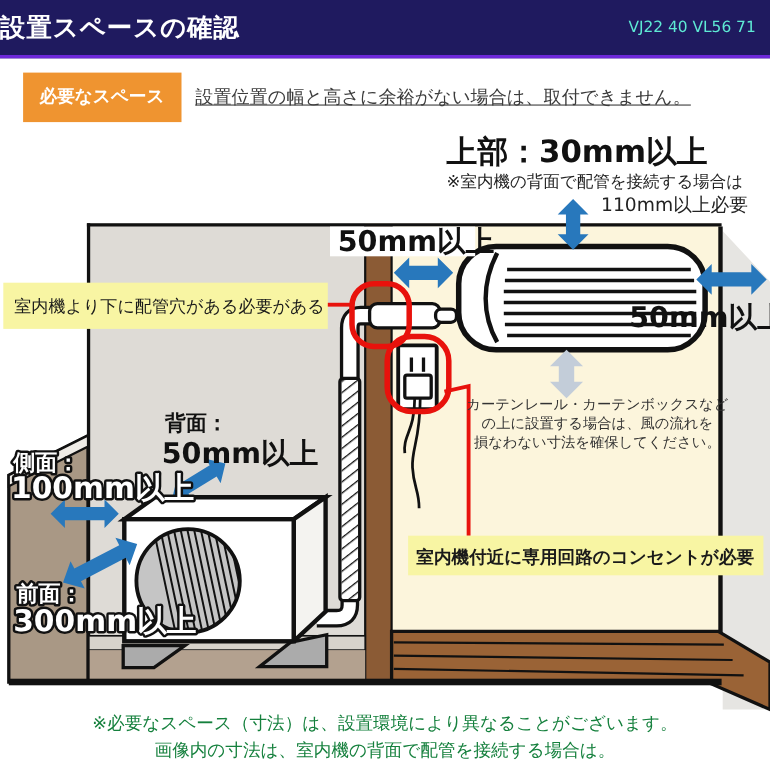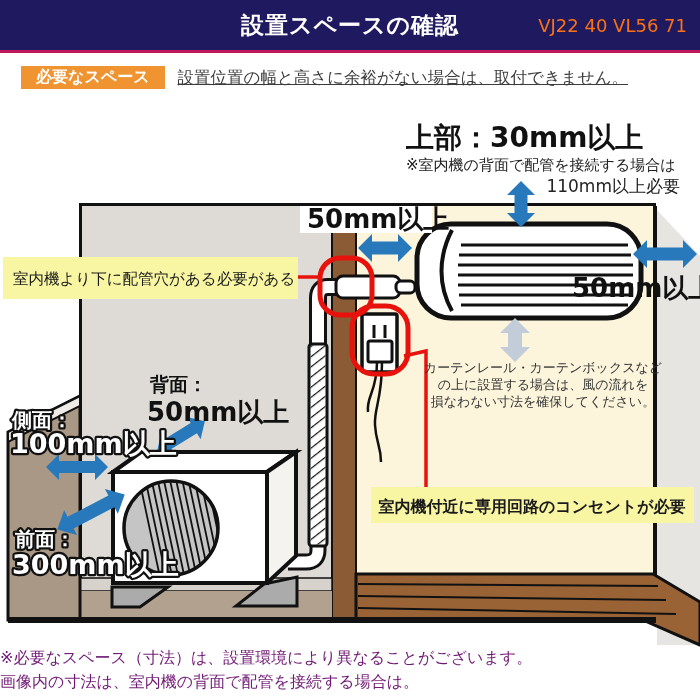--- a/index.html
+++ b/index.html
@@ -1,29 +1,29 @@
 <!DOCTYPE html>
 <html><head>
 <meta charset="utf-8">
 <style>
   html,body{margin:0;padding:0;}
   body{width:700px;height:700px;position:relative;background:#fff;overflow:hidden;
        font-family:"DejaVu Sans","Liberation Sans",sans-serif;}
-  .header{height:50px;background:#1F1A5F;border-bottom:3px solid #be185d;
-          display:flex;align-items:center;justify-content:center;position:relative;}
+  .header{height:50px;background:#1F1A5F;border-bottom:3px solid #6d28d9;
+          display:flex;align-items:center;justify-content:flex-start;position:relative;}
   .header-title{color:#fff;font-size:23px;font-weight:bold;letter-spacing:1px;}
   .header-model{position:absolute;right:13px;top:50%;transform:translateY(-50%);
-                color:#f97316;font-size:18px;font-weight:normal;}
+                color:#5eead4;font-size:14px;font-weight:normal;}
   .intro{position:absolute;left:21px;top:66px;display:flex;align-items:center;gap:13px;}
   .badge{background:#EF9430;color:#fff;font-weight:bold;font-size:16px;
-         padding:1px 15px;white-space:nowrap;}
+         padding:12px 15px;white-space:nowrap;}
   .intro-text{font-size:16.5px;color:#3C3C3C;white-space:nowrap;text-decoration:underline;}
   .diagram{position:absolute;left:0;top:110px;}
-  .footer{position:absolute;top:646px;width:700px;text-align:left;
-          font-size:16px;color:#701a75;line-height:24px;}
+  .footer{position:absolute;top:646px;width:700px;text-align:center;
+          font-size:16px;color:#15803d;line-height:24px;}
   
   text{font-family:"DejaVu Sans","Liberation Sans",sans-serif;}
   .t-big{font-size:28px;font-weight:bold;fill:#111;}
   .t-mm{font-size:26px;font-weight:bold;fill:#111;}
   .t-sub{font-size:19px;font-weight:bold;fill:#111;}
   .t-note15{font-size:15px;fill:#222;}
   .t-note17{font-size:17px;fill:#222;}
   .t-note13{font-size:13px;fill:#333;}
   .t-ynote{font-size:15.5px;fill:#1a1a1a;}
   .t-ynote2{font-size:16px;fill:#1a1a1a;font-weight:bold;}

